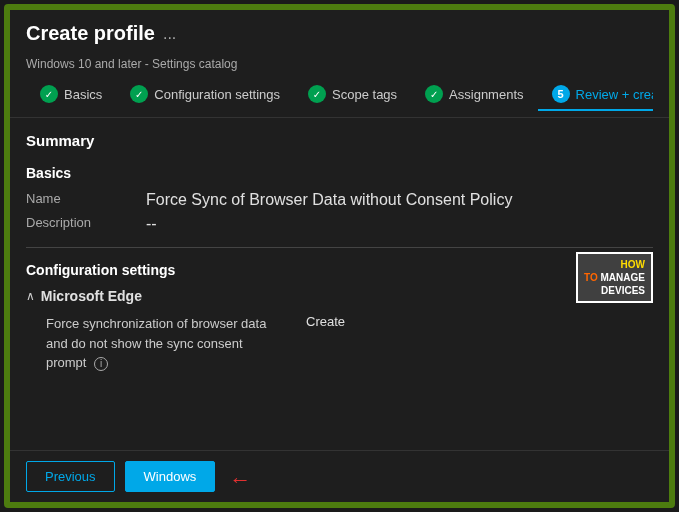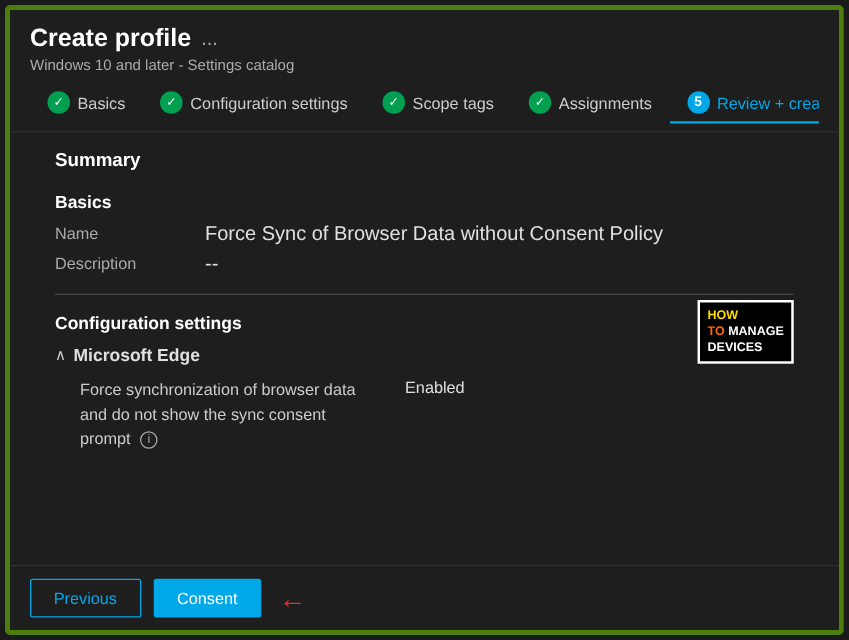--- a/index.html
+++ b/index.html
@@ -10,21 +10,21 @@
       justify-content: center;
       align-items: center;
       width: 679px;
       height: 512px;
       overflow: hidden;
     }
     .window {
       width: 671px;
       height: 504px;
       background: #1e1e1e;
-      border: 4px solid #4d7c0f;
+      border: 6px solid #4d7c0f;
       border-radius: 4px;
       display: flex;
       flex-direction: column;
       overflow: hidden;
     }
     .header {
       padding: 12px 16px 6px 16px;
       border-bottom: 1px solid #333;
       background: #1e1e1e;
     }
@@ -38,21 +38,21 @@
       font-weight: 600;
       color: #ffffff;
     }
     .ellipsis {
       color: #aaa;
       font-size: 16px;
     }
     .sub-title {
       font-size: 12px;
       color: #aaa;
-      margin-top: 2px;
+      margin-top: 12px;
     }
     .tabs {
       display: flex;
       align-items: center;
       padding: 8px 0 0 0;
       gap: 0;
       overflow: hidden;
     }
     .tab {
       display: flex;
@@ -90,21 +90,21 @@
       align-items: center;
       justify-content: center;
       font-size: 11px;
       color: white;
       font-weight: 600;
       flex-shrink: 0;
     }
     .content {
       flex: 1;
       overflow-y: auto;
-      padding: 14px 36px;
+      padding: 14px 16px;
       background: #1e1e1e;
     }
     .summary-header {
       font-size: 15px;
       font-weight: 600;
       color: #ffffff;
       margin-bottom: 16px;
     }
     .section-title {
       font-size: 14px;
@@ -131,28 +131,28 @@
       border-top: 1px solid #444;
       margin: 14px 0;
     }
     .config-section {
       position: relative;
     }
     .watermark {
       position: absolute;
       right: 0;
       top: -10px;
-      background: #000000;
+      background: #404040;
       border: 2px solid #fff;
       padding: 4px 6px;
       font-size: 10px;
       font-weight: 700;
       color: #fff;
       line-height: 1.3;
-      text-align: left;
+      text-align: right;
     }
     .watermark span.how { color: #ffdd00; }
     .watermark span.to { color: #ff6600; }
     .expand-row {
       display: flex;
       align-items: center;
       gap: 6px;
       margin-bottom: 10px;
       margin-top: 4px;
     }
@@ -293,25 +293,25 @@
       <div class="expand-row">
         <span class="chevron">∧</span>
         <span class="expand-label">Microsoft Edge</span>
       </div>
 
       <div class="setting-row">
         <div class="setting-desc">
           <span>Force synchronization of browser data and do not show the sync consent prompt</span>
           <span class="info-icon">i</span>
         </div>
-        <div class="setting-value">Enabled</div>
+        <div class="setting-value">Create</div>
       </div>
     </div>
 
   </div>
 
   <div class="footer">
     <button class="btn-previous">Previous</button>
-    <button class="btn-create">Consent</button>
+    <button class="btn-create">Windows</button>
     <span class="arrow-icon">←</span>
   </div>
 
 </div>
 
 </body></html>

